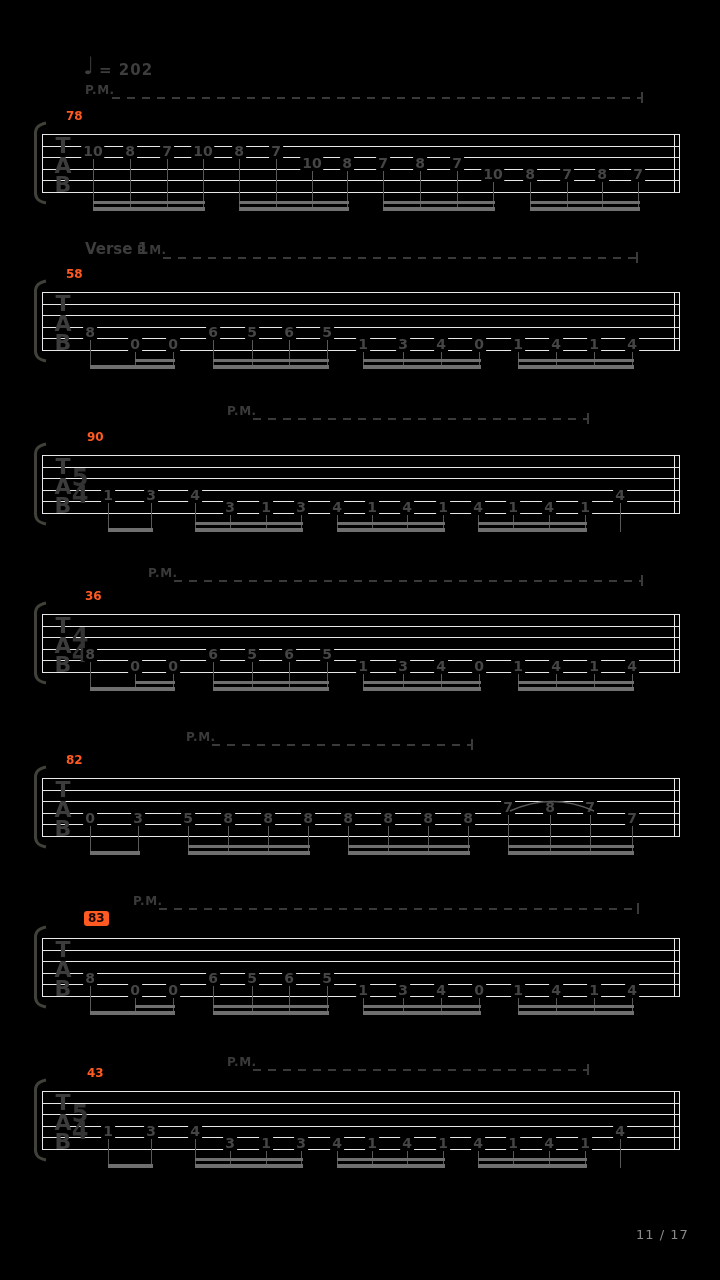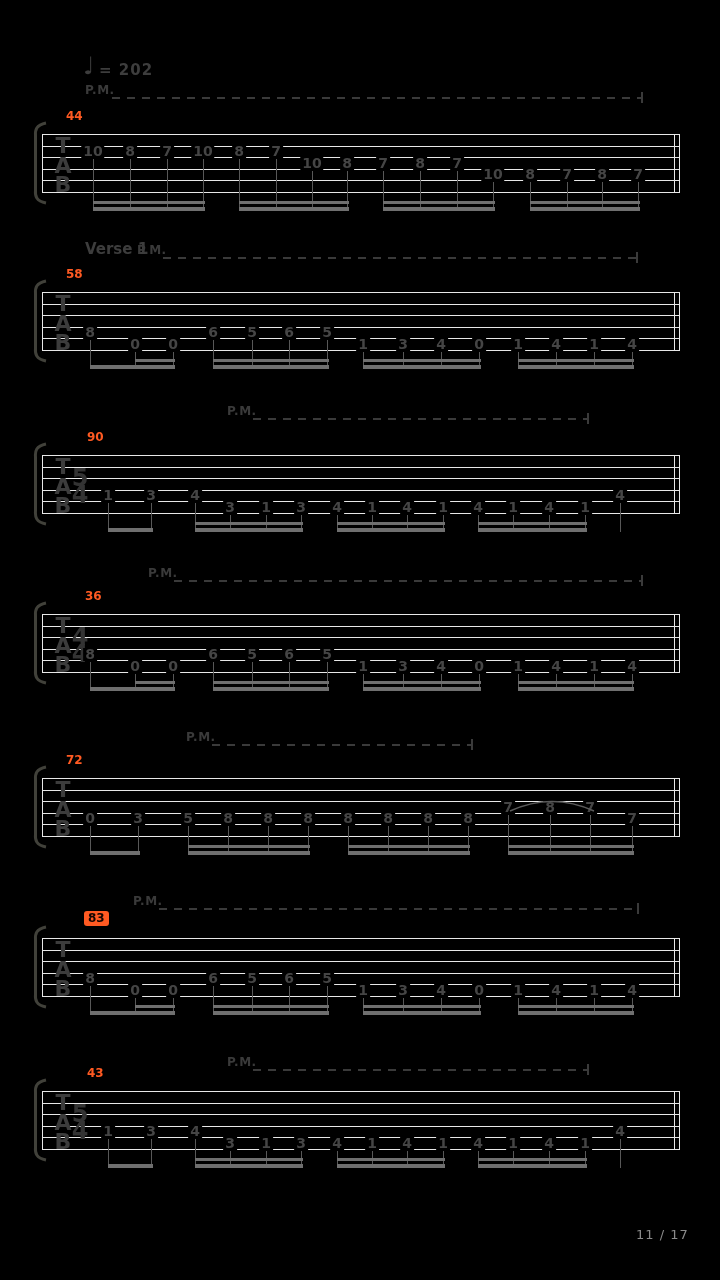--- a/index.html
+++ b/index.html
@@ -40,21 +40,21 @@
         <div style="left: 42px; top: 105px; width: 638px; height: 1px; background: rgb(232, 232, 232);"></div>
         <div style="left: 42px; top: 116.5px; width: 638px; height: 1px; background: rgb(232, 232, 232);"></div>
         <div style="left: 42px; top: 59px; width: 1px; height: 58.5px; background: rgb(232, 232, 232);"></div>
         <div style="left: 674px; top: 59px; width: 1px; height: 58.5px; background: rgb(232, 232, 232);"></div>
         <div style="left: 679px; top: 59px; width: 1px; height: 58.5px; background: rgb(232, 232, 232);"></div>
         <div style="left: 51px; top: 61px; width: 24px;">
           <div class="tabletter">T</div>
           <div class="tabletter">A</div>
           <div class="tabletter">B</div>
         </div>
-        <div class="mnum" style="left: 66px; top: 34px;">44</div>
+        <div class="mnum" style="left: 66px; top: 34px;">78</div>
         <div class="pmtext" style="left: 85px; top: 8px;">P.M.</div>
         <div style="left: 112px; top: 22px; width: 529px; height: 2px; background: repeating-linear-gradient(90deg, rgb(58, 58, 58) 0px, rgb(58, 58, 58) 8px, transparent 8px, transparent 15px);"></div>
         <div style="left: 641px; top: 17px; width: 2px; height: 11px; background: rgb(58, 58, 58);"></div>
         <div style="left: 92.5px; top: 84px; width: 1.4px; height: 51.5px; background: rgb(88, 88, 88);"></div>
         <div style="left: 129.5px; top: 84px; width: 1.4px; height: 51.5px; background: rgb(88, 88, 88);"></div>
         <div style="left: 166.5px; top: 84px; width: 1.4px; height: 51.5px; background: rgb(88, 88, 88);"></div>
         <div style="left: 202.5px; top: 84px; width: 1.4px; height: 51.5px; background: rgb(88, 88, 88);"></div>
         <div style="left: 238.5px; top: 84px; width: 1.4px; height: 51.5px; background: rgb(88, 88, 88);"></div>
         <div style="left: 275.5px; top: 84px; width: 1.4px; height: 51.5px; background: rgb(88, 88, 88);"></div>
         <div style="left: 311.5px; top: 95.5px; width: 1.4px; height: 40px; background: rgb(88, 88, 88);"></div>
@@ -290,21 +290,21 @@
         <div style="left: 42px; top: 102px; width: 638px; height: 1px; background: rgb(232, 232, 232);"></div>
         <div style="left: 42px; top: 113.5px; width: 638px; height: 1px; background: rgb(232, 232, 232);"></div>
         <div style="left: 42px; top: 56px; width: 1px; height: 58.5px; background: rgb(232, 232, 232);"></div>
         <div style="left: 674px; top: 56px; width: 1px; height: 58.5px; background: rgb(232, 232, 232);"></div>
         <div style="left: 679px; top: 56px; width: 1px; height: 58.5px; background: rgb(232, 232, 232);"></div>
         <div style="left: 51px; top: 58px; width: 24px;">
           <div class="tabletter">T</div>
           <div class="tabletter">A</div>
           <div class="tabletter">B</div>
         </div>
-        <div class="mnum" style="left: 66px; top: 31px;">72</div>
+        <div class="mnum" style="left: 66px; top: 31px;">82</div>
         <div class="pmtext" style="left: 186px; top: 8px;">P.M.</div>
         <div style="left: 212px; top: 22px; width: 259px; height: 2px; background: repeating-linear-gradient(90deg, rgb(58, 58, 58) 0px, rgb(58, 58, 58) 8px, transparent 8px, transparent 15px);"></div>
         <div style="left: 471px; top: 17px; width: 2px; height: 11px; background: rgb(58, 58, 58);"></div>
         <div style="left: 89.5px; top: 104px; width: 1.4px; height: 28.5px; background: rgb(88, 88, 88);"></div>
         <div style="left: 137.5px; top: 104px; width: 1.4px; height: 28.5px; background: rgb(88, 88, 88);"></div>
         <div style="left: 187.5px; top: 104px; width: 1.4px; height: 28.5px; background: rgb(88, 88, 88);"></div>
         <div style="left: 227.5px; top: 104px; width: 1.4px; height: 28.5px; background: rgb(88, 88, 88);"></div>
         <div style="left: 267.5px; top: 104px; width: 1.4px; height: 28.5px; background: rgb(88, 88, 88);"></div>
         <div style="left: 307.5px; top: 104px; width: 1.4px; height: 28.5px; background: rgb(88, 88, 88);"></div>
         <div style="left: 347.5px; top: 104px; width: 1.4px; height: 28.5px; background: rgb(88, 88, 88);"></div>

